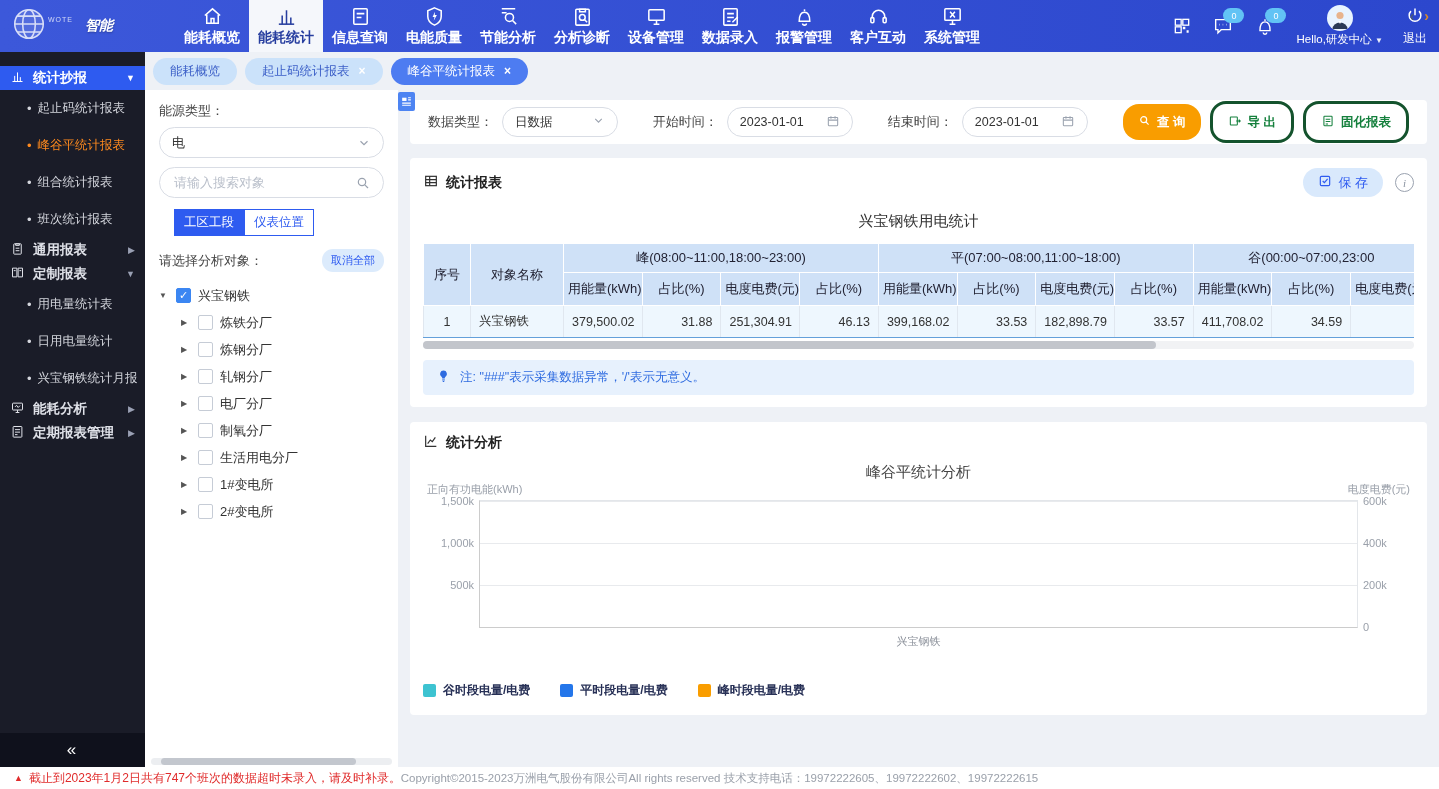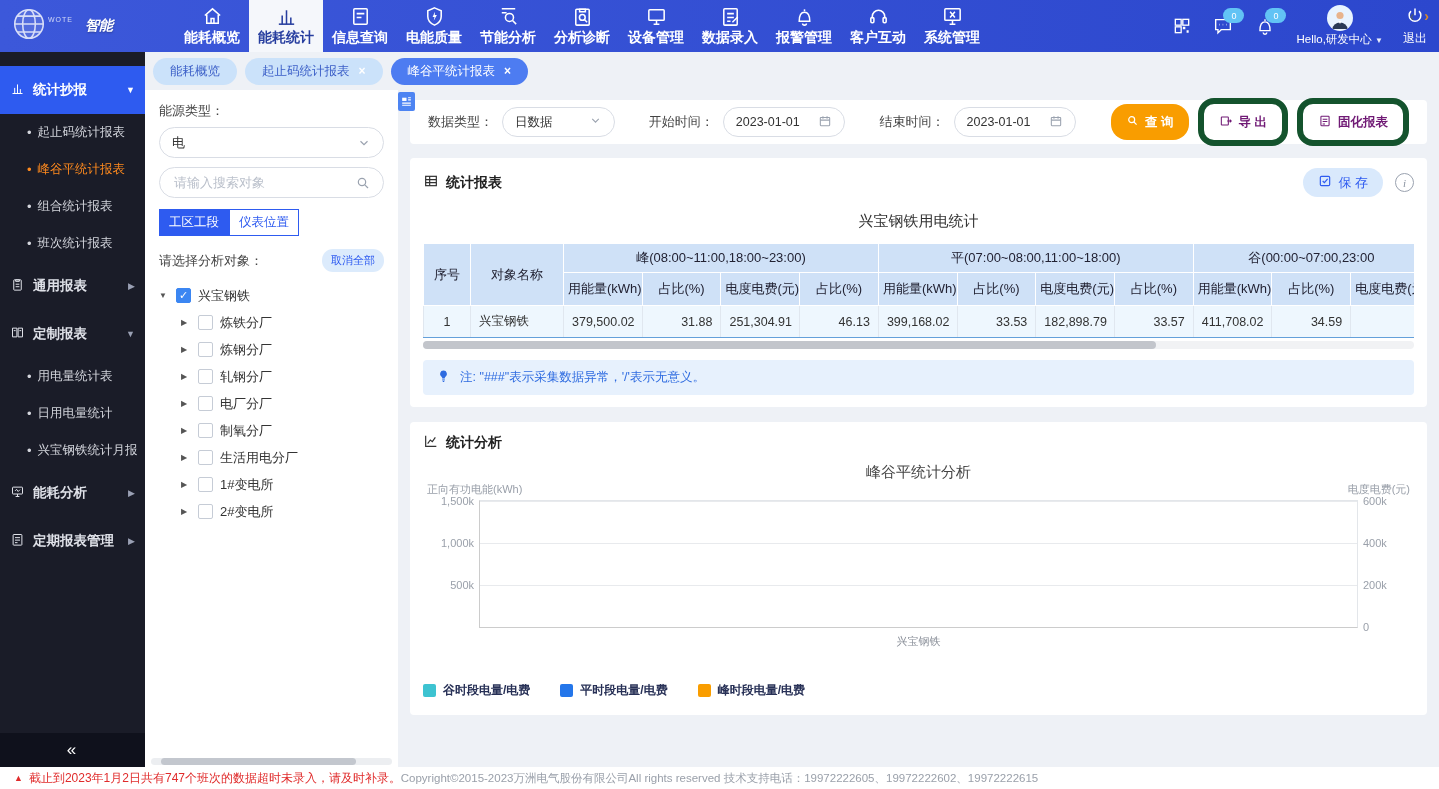--- a/index.html
+++ b/index.html
@@ -24,21 +24,21 @@
   .badge{position:absolute;top:-7px;right:-10px;min-width:15px;height:15px;border-radius:8px;
          background:#62c3f5;color:#fff;font-size:9px;display:flex;align-items:center;justify-content:center;padding:0 3px;}
   .user-col{display:flex;flex-direction:column;align-items:center;font-size:11.5px;gap:1px;}
   .avatar{width:26px;height:26px;border-radius:50%;background:#e8f4ff;display:flex;align-items:flex-end;justify-content:center;overflow:hidden;}
   .caret-down-sm{font-size:8px;opacity:.9;}
   .logout-col{display:flex;flex-direction:column;align-items:center;font-size:12px;gap:1px;}
 
   
   .sidebar{position:absolute;left:0;top:52px;bottom:22px;width:145px;background:#1a1c28;color:#dfe1e8;overflow:hidden;}
   .side-list{margin-top:14px;}
-  .side-sec{height:48px;display:flex;align-items:center;gap:8px;padding:0 10px;font-size:13.5px;font-weight:bold;cursor:pointer;}
+  .side-sec{height:24px;display:flex;align-items:center;gap:8px;padding:0 10px;font-size:13.5px;font-weight:bold;cursor:pointer;}
   .side-sec.active{background:#2e5bf0;color:#fff;}
   .side-sec .chev{margin-left:auto;font-size:9px;color:#9aa0b4;}
   .side-sec.active .chev{color:#fff;}
   .side-sub{height:37px;display:flex;align-items:center;gap:6px;padding-left:27px;font-size:12.5px;color:#d4d6dd;cursor:pointer;}
   .side-sub .dot{font-size:13px;line-height:1;}
   .side-sub.selected{color:#ff8a1e;}
   .collapse-box{position:absolute;left:0;bottom:0;width:145px;height:34px;background:#0f111c;
                 display:flex;align-items:center;justify-content:center;font-size:17px;color:#fff;cursor:pointer;letter-spacing:2px;}
 
   
@@ -56,21 +56,21 @@
   .fp-label{font-size:13px;color:#444;margin:2px 0 7px;}
   .pill{height:31px;border:1px solid #d9dde5;border-radius:16px;display:flex;align-items:center;
         padding:0 12px;font-size:13px;color:#333;background:#fff;box-sizing:border-box;}
   .pill .tail{margin-left:auto;color:#9aa2af;display:flex;}
   .pill input{border:none;outline:none;flex:1;font-size:13px;font-family:inherit;background:transparent;color:#333;}
   .pill input::placeholder{color:#b9bfca;}
   .mt8{margin-top:9px;}
   .seg{display:flex;margin-top:11px;}
   .seg-item{height:25px;padding:0 9px;display:flex;align-items:center;font-size:12.5px;
             border:1px solid #2e5bf0;color:#2e5bf0;cursor:pointer;background:#fff;}
-  .seg-item.active{background:#2e5bf0;color:#fff;}
+  .seg-item.active{background:#2e5bf0;color:#fff;margin-left:15px;}
   .fp-row{display:flex;align-items:center;margin-top:13px;}
   .fp-prompt{font-size:13px;color:#444;}
   .cancel-all{margin-left:auto;background:#dcebfc;color:#2e5bf0;font-size:11px;border-radius:11px;
               padding:4px 9px;cursor:pointer;}
   .tree{margin-top:10px;font-size:13px;}
   .tree-row{display:flex;align-items:center;gap:7px;height:27px;cursor:pointer;}
   .tree-row .caret{font-size:8px;color:#555;width:10px;}
   .cb{width:15px;height:15px;border:1px solid #c6ccd6;border-radius:2px;background:#fff;box-sizing:border-box;
       display:flex;align-items:center;justify-content:center;}
   .cb.checked{background:#3b86f2;border-color:#3b86f2;color:#fff;font-size:11px;}
@@ -84,21 +84,21 @@
   .main{position:absolute;left:398px;top:90px;right:0;bottom:22px;padding:10px 12px;box-sizing:border-box;overflow:hidden;}
   .card{background:#fff;border-radius:4px;}
   .query-card{height:44px;display:flex;align-items:center;padding:0 18px;gap:9px;}
   .q-label{font-size:13px;color:#444;white-space:nowrap;}
   .q-pill{height:30px;border:1px solid #d9dde5;border-radius:16px;display:flex;align-items:center;
           padding:0 12px;font-size:12.5px;color:#333;gap:8px;box-sizing:border-box;}
   .q-gap{width:18px;}
   .btn{height:30px;border-radius:16px;display:flex;align-items:center;gap:6px;padding:18px 15px;
        font-size:12.5px;font-weight:bold;cursor:pointer;box-sizing:border-box;white-space:nowrap;}
   .btn-primary{background:#f99d00;color:#fff;margin-left:26px;}
-  .btn-outline{border:6px solid #14532d;color:#701a75;background:#fff;}
+  .btn-outline{border:3px solid #14532d;color:#15803d;background:#fff;}
 
   .report-card{margin-top:14px;padding:10px 13px 12px;}
   .card-head{display:flex;align-items:center;gap:7px;}
   .card-head .ct{font-size:14px;font-weight:bold;color:#222;}
   .head-right{margin-left:auto;display:flex;align-items:center;gap:12px;justify-content:flex-end;}
   .save-pill{background:#d9e9fc;color:#2e5bf0;border-radius:15px;height:29px;display:flex;align-items:center;
              gap:6px;padding:0 15px;font-size:13px;cursor:pointer;}
   .info-i{width:17px;height:17px;border-radius:50%;border:1px solid #9aa2af;color:#8b93a0;font-size:11px;
           display:flex;align-items:center;justify-content:center;font-style:italic;font-family:"Liberation Serif",serif;cursor:pointer;}
   .table-title{text-align:center;font-size:15px;color:#333;margin:15px 0 12px;}

